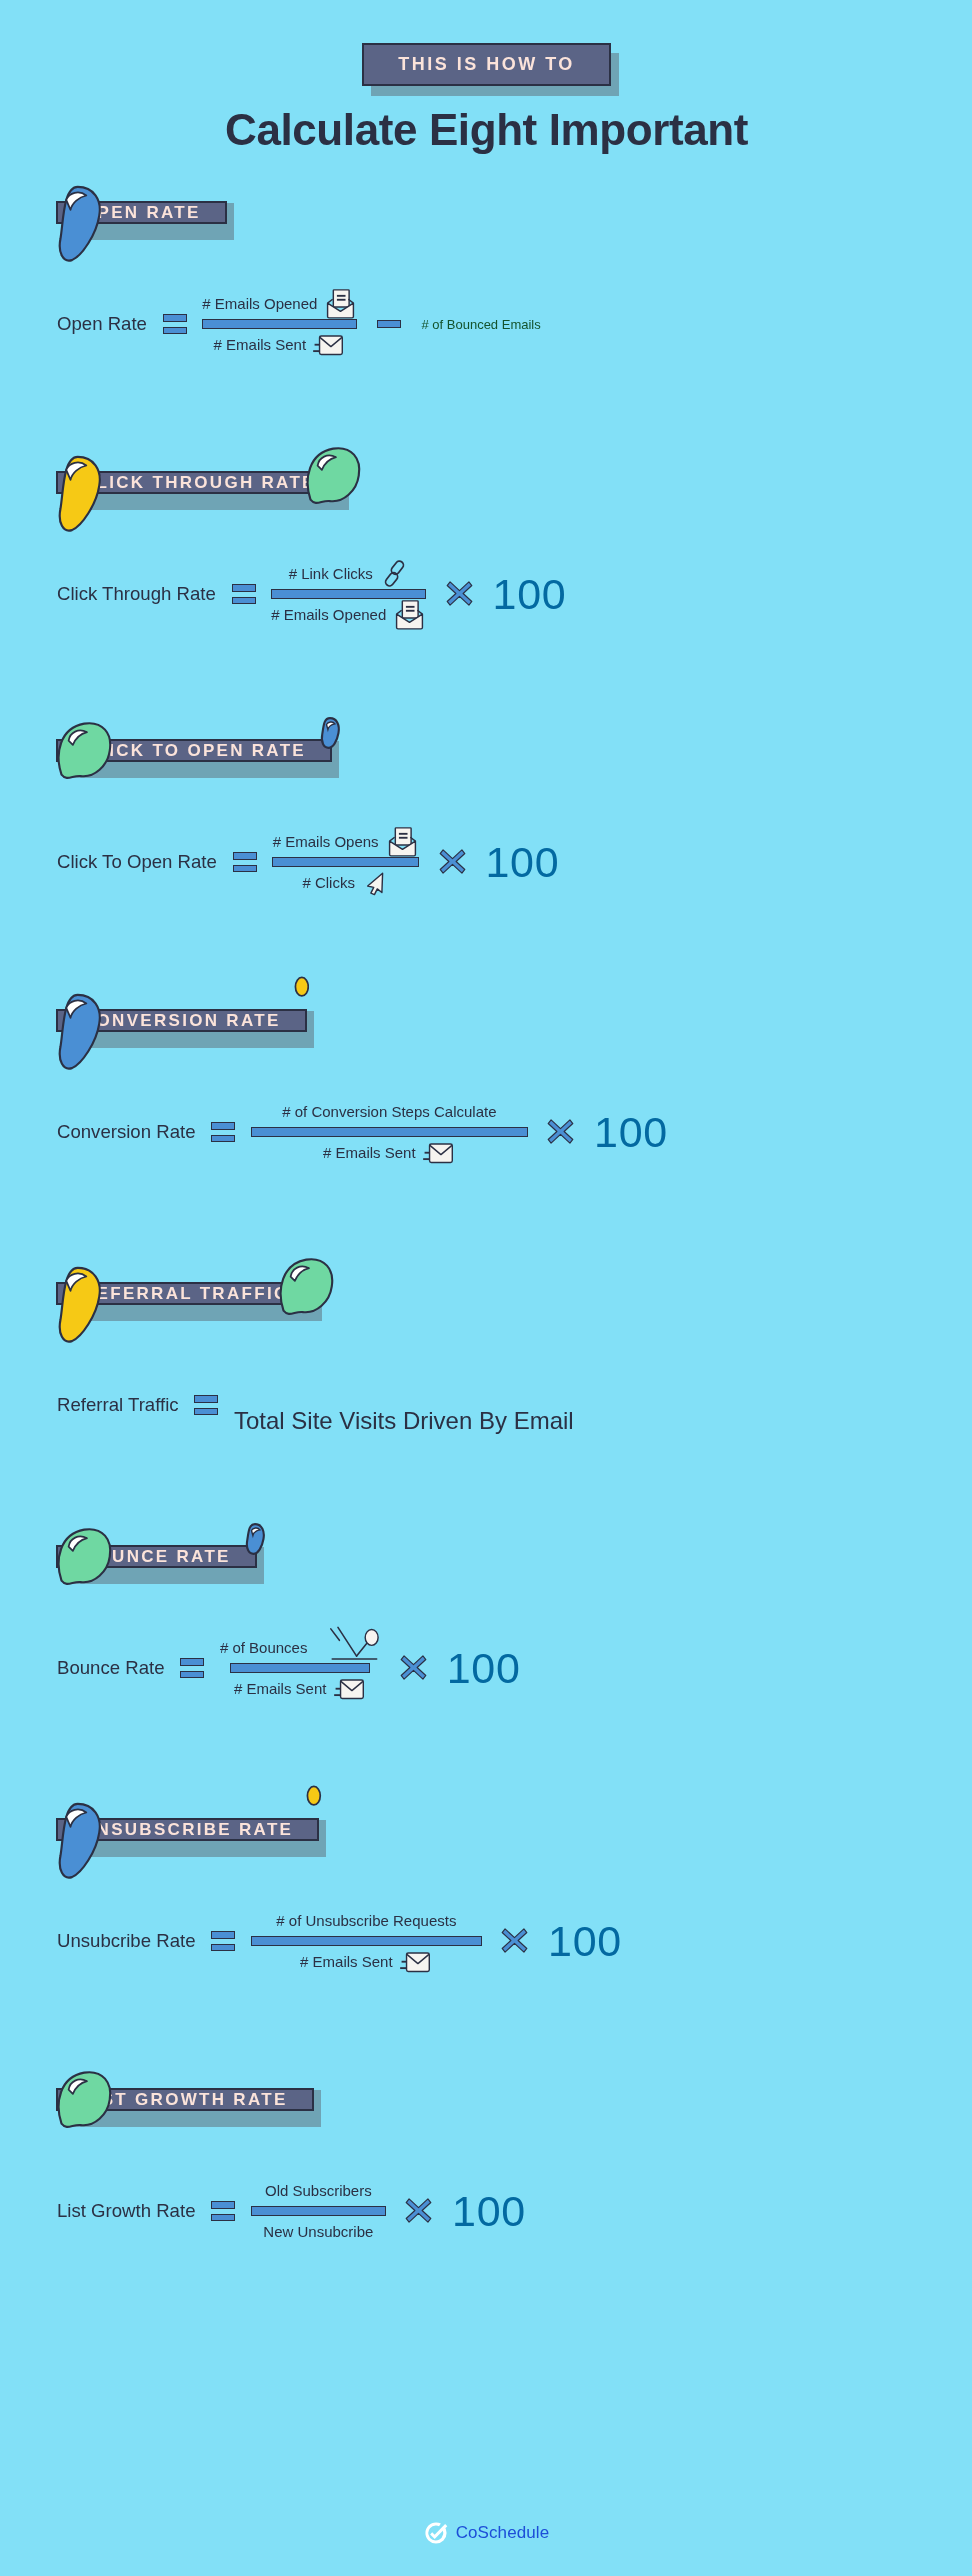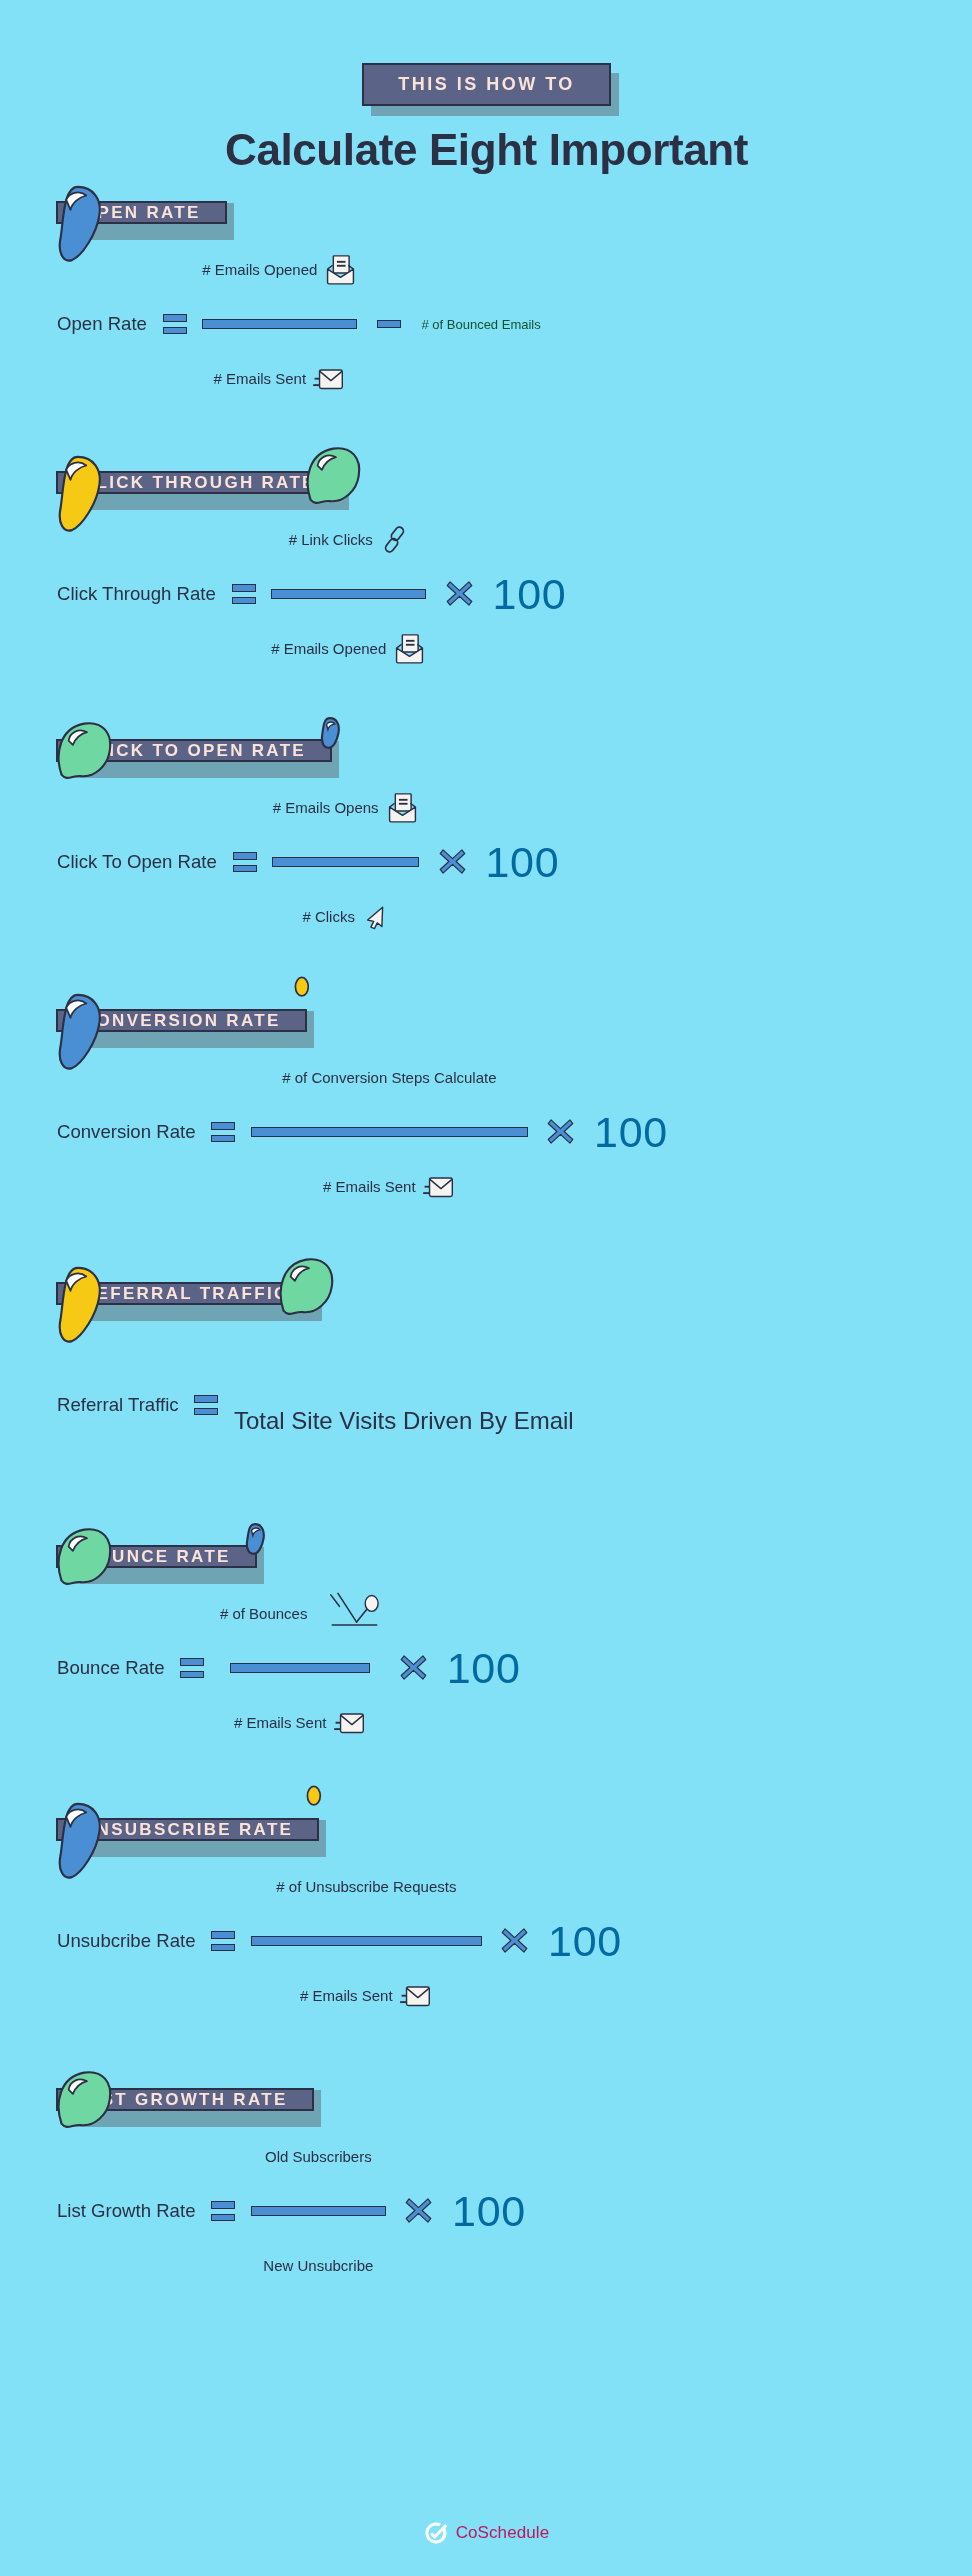--- a/index.html
+++ b/index.html
@@ -13,21 +13,20 @@
     overflow: hidden;
     position: relative;
   }
 
   
   .header { padding-top: 43px; text-align: center; }
 
   .eyebrow-wrap {
     display: inline-block;
     position: relative;
-    margin-top: 20px;
   }
   .eyebrow {
     display: inline-block;
     background: #5b6486;
     border: 2.1px solid #2b3044;
     color: #fbe3da;
     font-size: 18px;
     font-weight: bold;
     letter-spacing: 2.5px;
     padding: 9.3px 34px 8.6px 34px;
@@ -119,21 +118,20 @@
     background: #4a8fd4;
     border: 1.4px solid #2b3044;
   }
   .eq i + i { margin-top: 5px; }
 
   .fraction {
     display: inline-flex;
     flex-direction: column;
     align-items: center;
     flex: 0 0 auto;
-    gap: 34px;
   }
   .frac-num, .frac-den {
     display: flex;
     align-items: center;
     gap: 7.1px;
     font-size: 15px;
     white-space: nowrap;
     height: 24px;
   }
   .frac-bar {
@@ -183,21 +181,21 @@
   .footer {
     position: absolute;
     left: 0; right: 0;
     bottom: 31px;
     display: flex;
     align-items: center;
     justify-content: center;
     gap: 7.9px;
   }
   .footer-name {
-    color: #be185d;
+    color: #1d4ed8;
     font-size: 17px;
     letter-spacing: 0.1px;
   }
 </style>
 </head>
 <body>
 
 <div class="header">
   <div class="eyebrow-wrap">
     <div class="eyebrow-shadow"></div>

